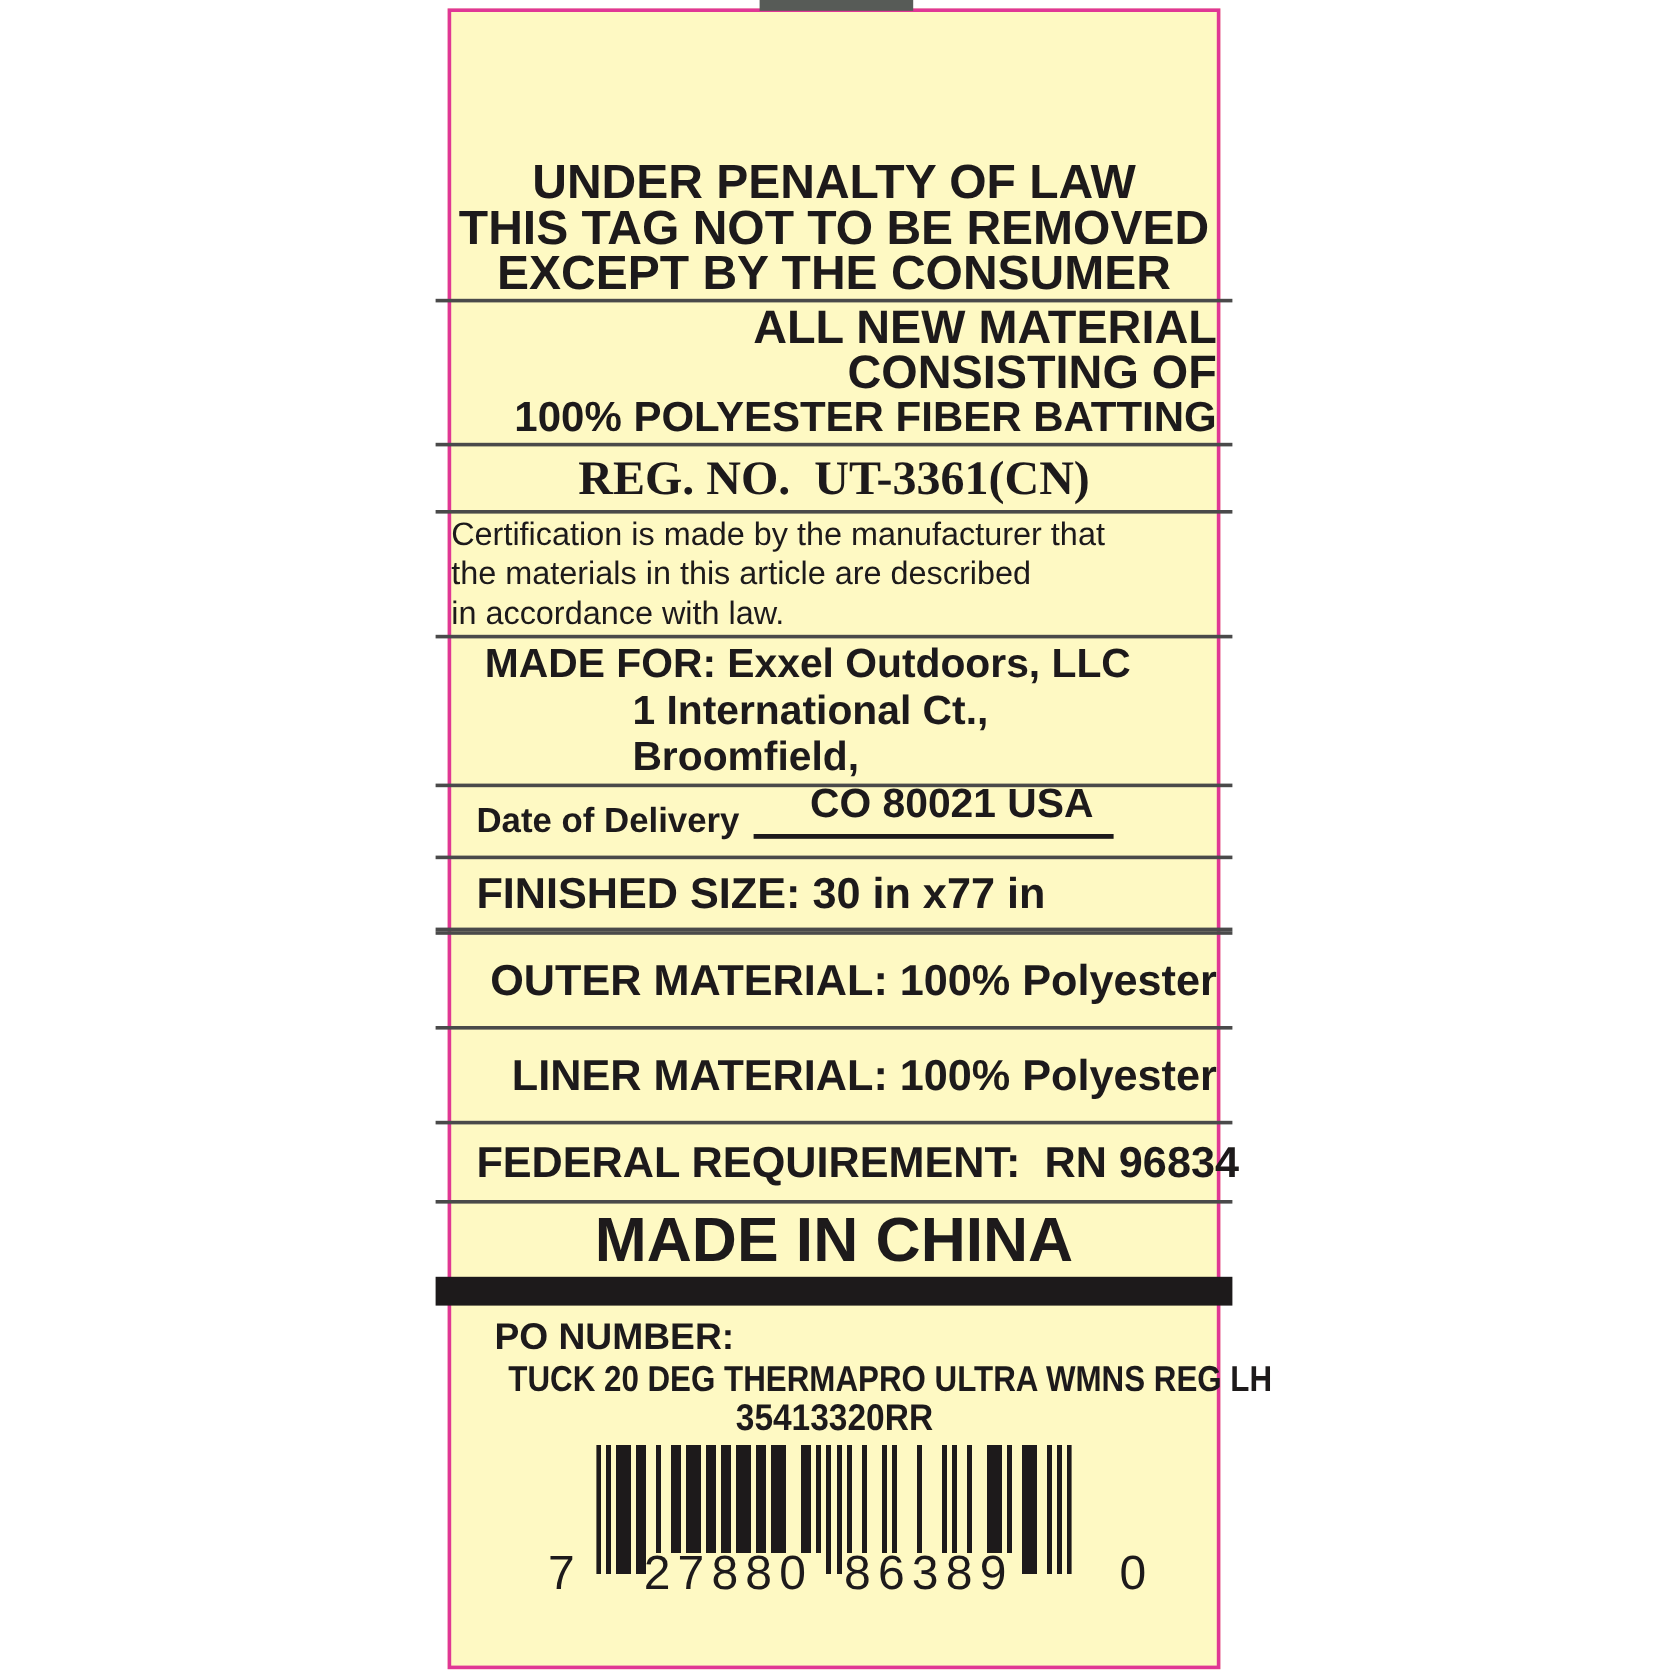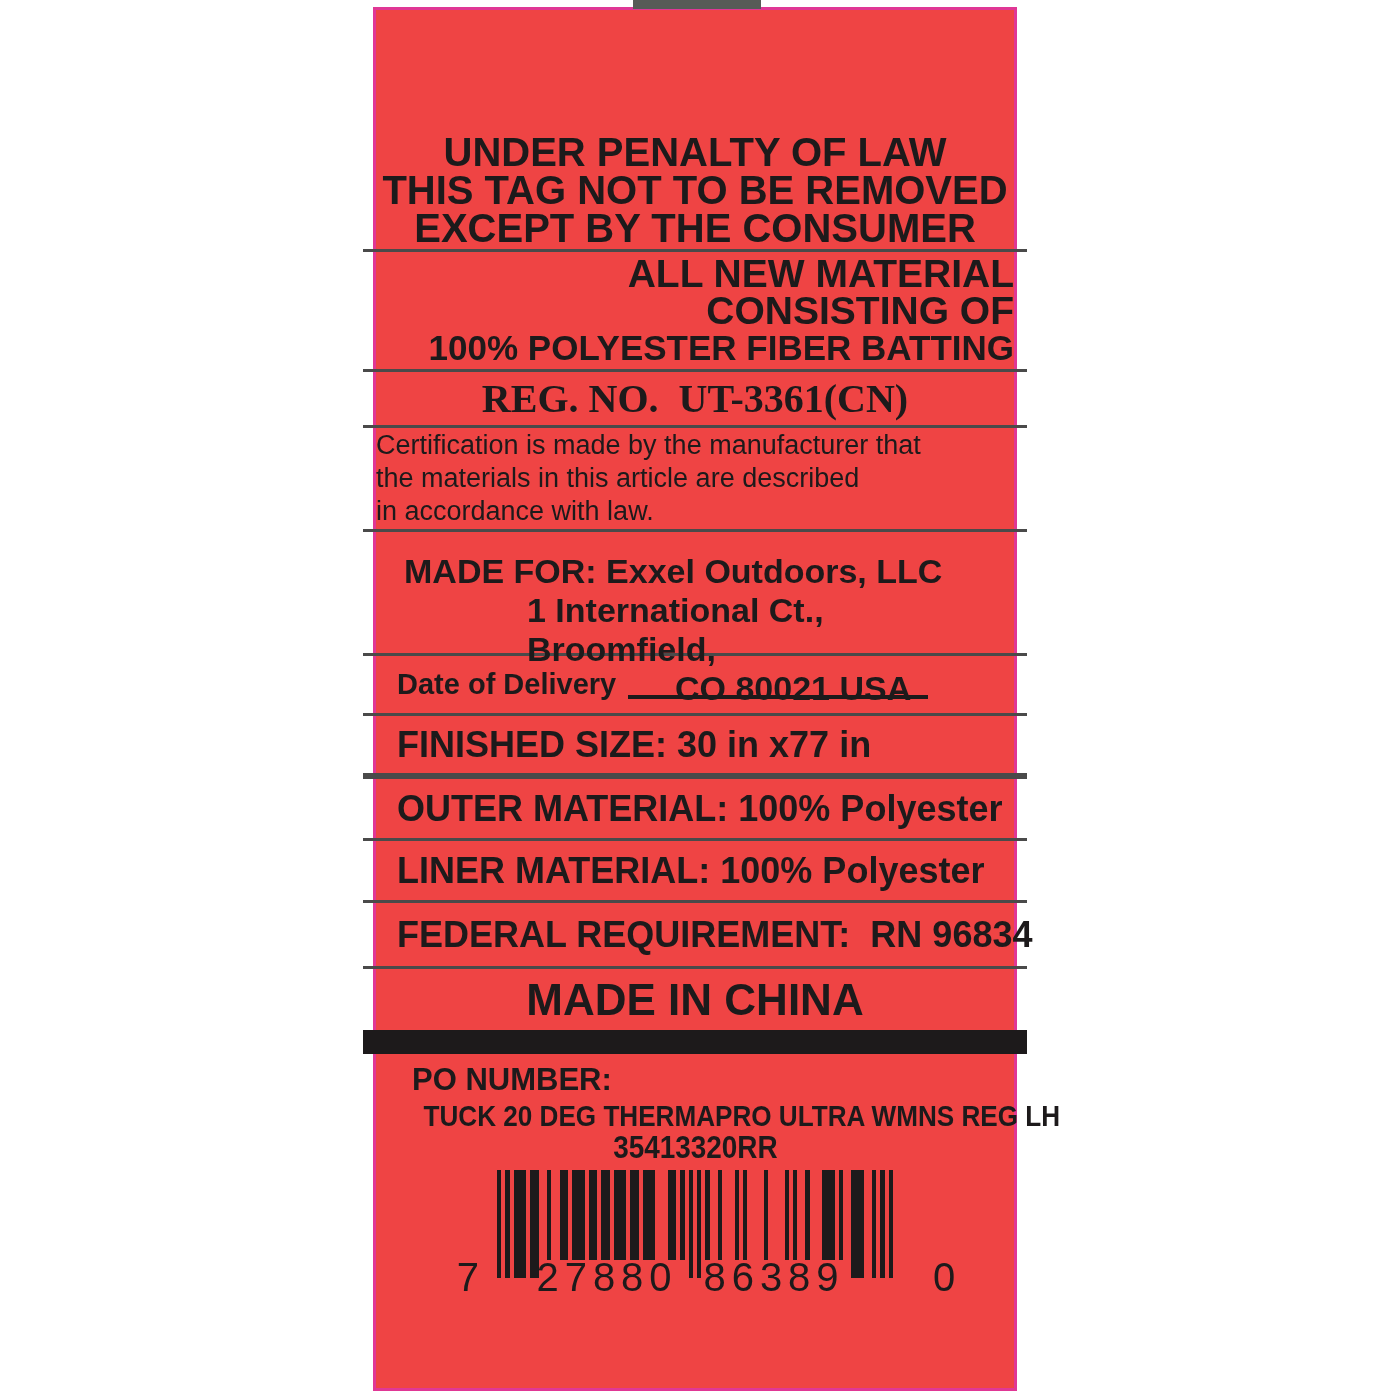--- a/index.html
+++ b/index.html
@@ -9,42 +9,42 @@
   }
   html,body{margin:0;padding:0;}
   body{
     width:1400px;height:1400px;background:#ffffff;position:relative;
     font-family:"Liberation Sans","DejaVu Sans",sans-serif;color:var(--ink);
     overflow:hidden;
   }
   .top-tab{position:absolute;left:633px;top:0;width:128px;height:9px;background:#575b57;z-index:5;}
   .label{
     position:absolute;left:373px;top:7px;width:644px;height:1384px;
-    border:3px solid var(--pink);box-sizing:border-box;background:#ef4444;
+    border:3px solid var(--pink);box-sizing:border-box;background:#fef9c3;
   }
   .divider{height:3px;background:var(--divider);margin-left:-13px;width:calc(100% + 26px);}
   .pre{white-space:pre;}
 
   .sec-penalty{height:237px;display:flex;flex-direction:column;justify-content:flex-end;
     text-align:center;font-weight:700;font-size:40px;line-height:38px;padding-bottom:2px;}
   .sec-material{height:117px;display:flex;flex-direction:column;justify-content:center;
     text-align:right;font-weight:700;font-size:39px;line-height:37px;}
   .material-3{font-size:35px;}
   .sec-reg{height:53px;line-height:53px;text-align:center;font-weight:700;font-size:40px;font-family:Liberation Serif, serif;}
   .sec-cert{height:101px;display:flex;flex-direction:column;justify-content:center;
     text-align:left;font-size:27px;line-height:33px;font-weight:400;}
-  .sec-madefor{height:121px;font-weight:700;font-size:34px;line-height:39px;padding-top:20px;box-sizing:border-box;}
+  .sec-madefor{height:121px;font-weight:700;font-size:34px;line-height:39px;padding-top:2px;box-sizing:border-box;}
   .madefor-1{padding-left:28px;}
   .madefor-2{padding-left:151px;}
   .madefor-3{padding-left:299px;}
   .sec-date{height:57px;display:flex;align-items:center;padding-left:21px;font-weight:700;font-size:29px;box-sizing:border-box;}
   .blank-line{display:inline-block;width:300px;height:24px;border-bottom:4px solid var(--ink);margin-left:12px;}
   .spec-row{display:flex;align-items:center;padding-left:21px;font-weight:700;font-size:36px;box-sizing:border-box;}
-  .h57{height:57px;}.h61{height:61px;}.h59{height:59px;}.h63{height:63px;}
-  .sec-origin{height:61px;display:flex;align-items:center;justify-content:center;font-weight:700;font-size:44px;}
+  .h57{height:57px;}.h61{height:61px;}.h59{height:76px;justify-content:flex-end;}.h63{height:63px;}
+  .sec-origin{height:61px;display:flex;align-items:center;justify-content:center;font-weight:700;font-size:52px;}
   .black-bar{height:24px;margin-left:-13px;width:calc(100% + 26px);background:var(--ink);}
   .po-area{padding-top:8px;}
   .po-label{padding-left:36px;font-size:31px;font-weight:700;line-height:36px;}
   .product-name{text-align:center;margin-top:2px;}
   .product-name span{display:inline-block;font-weight:700;font-size:30px;line-height:32px;
     transform:scaleX(0.87);transform-origin:center;white-space:nowrap;}
   .product-code{text-align:center;}
   .product-code span{display:inline-block;font-weight:700;font-size:31px;line-height:32px;
     transform:scaleX(0.9);transform-origin:center;}
   .barcode-wrap{position:relative;width:396px;height:132px;margin:6px auto 0;}

